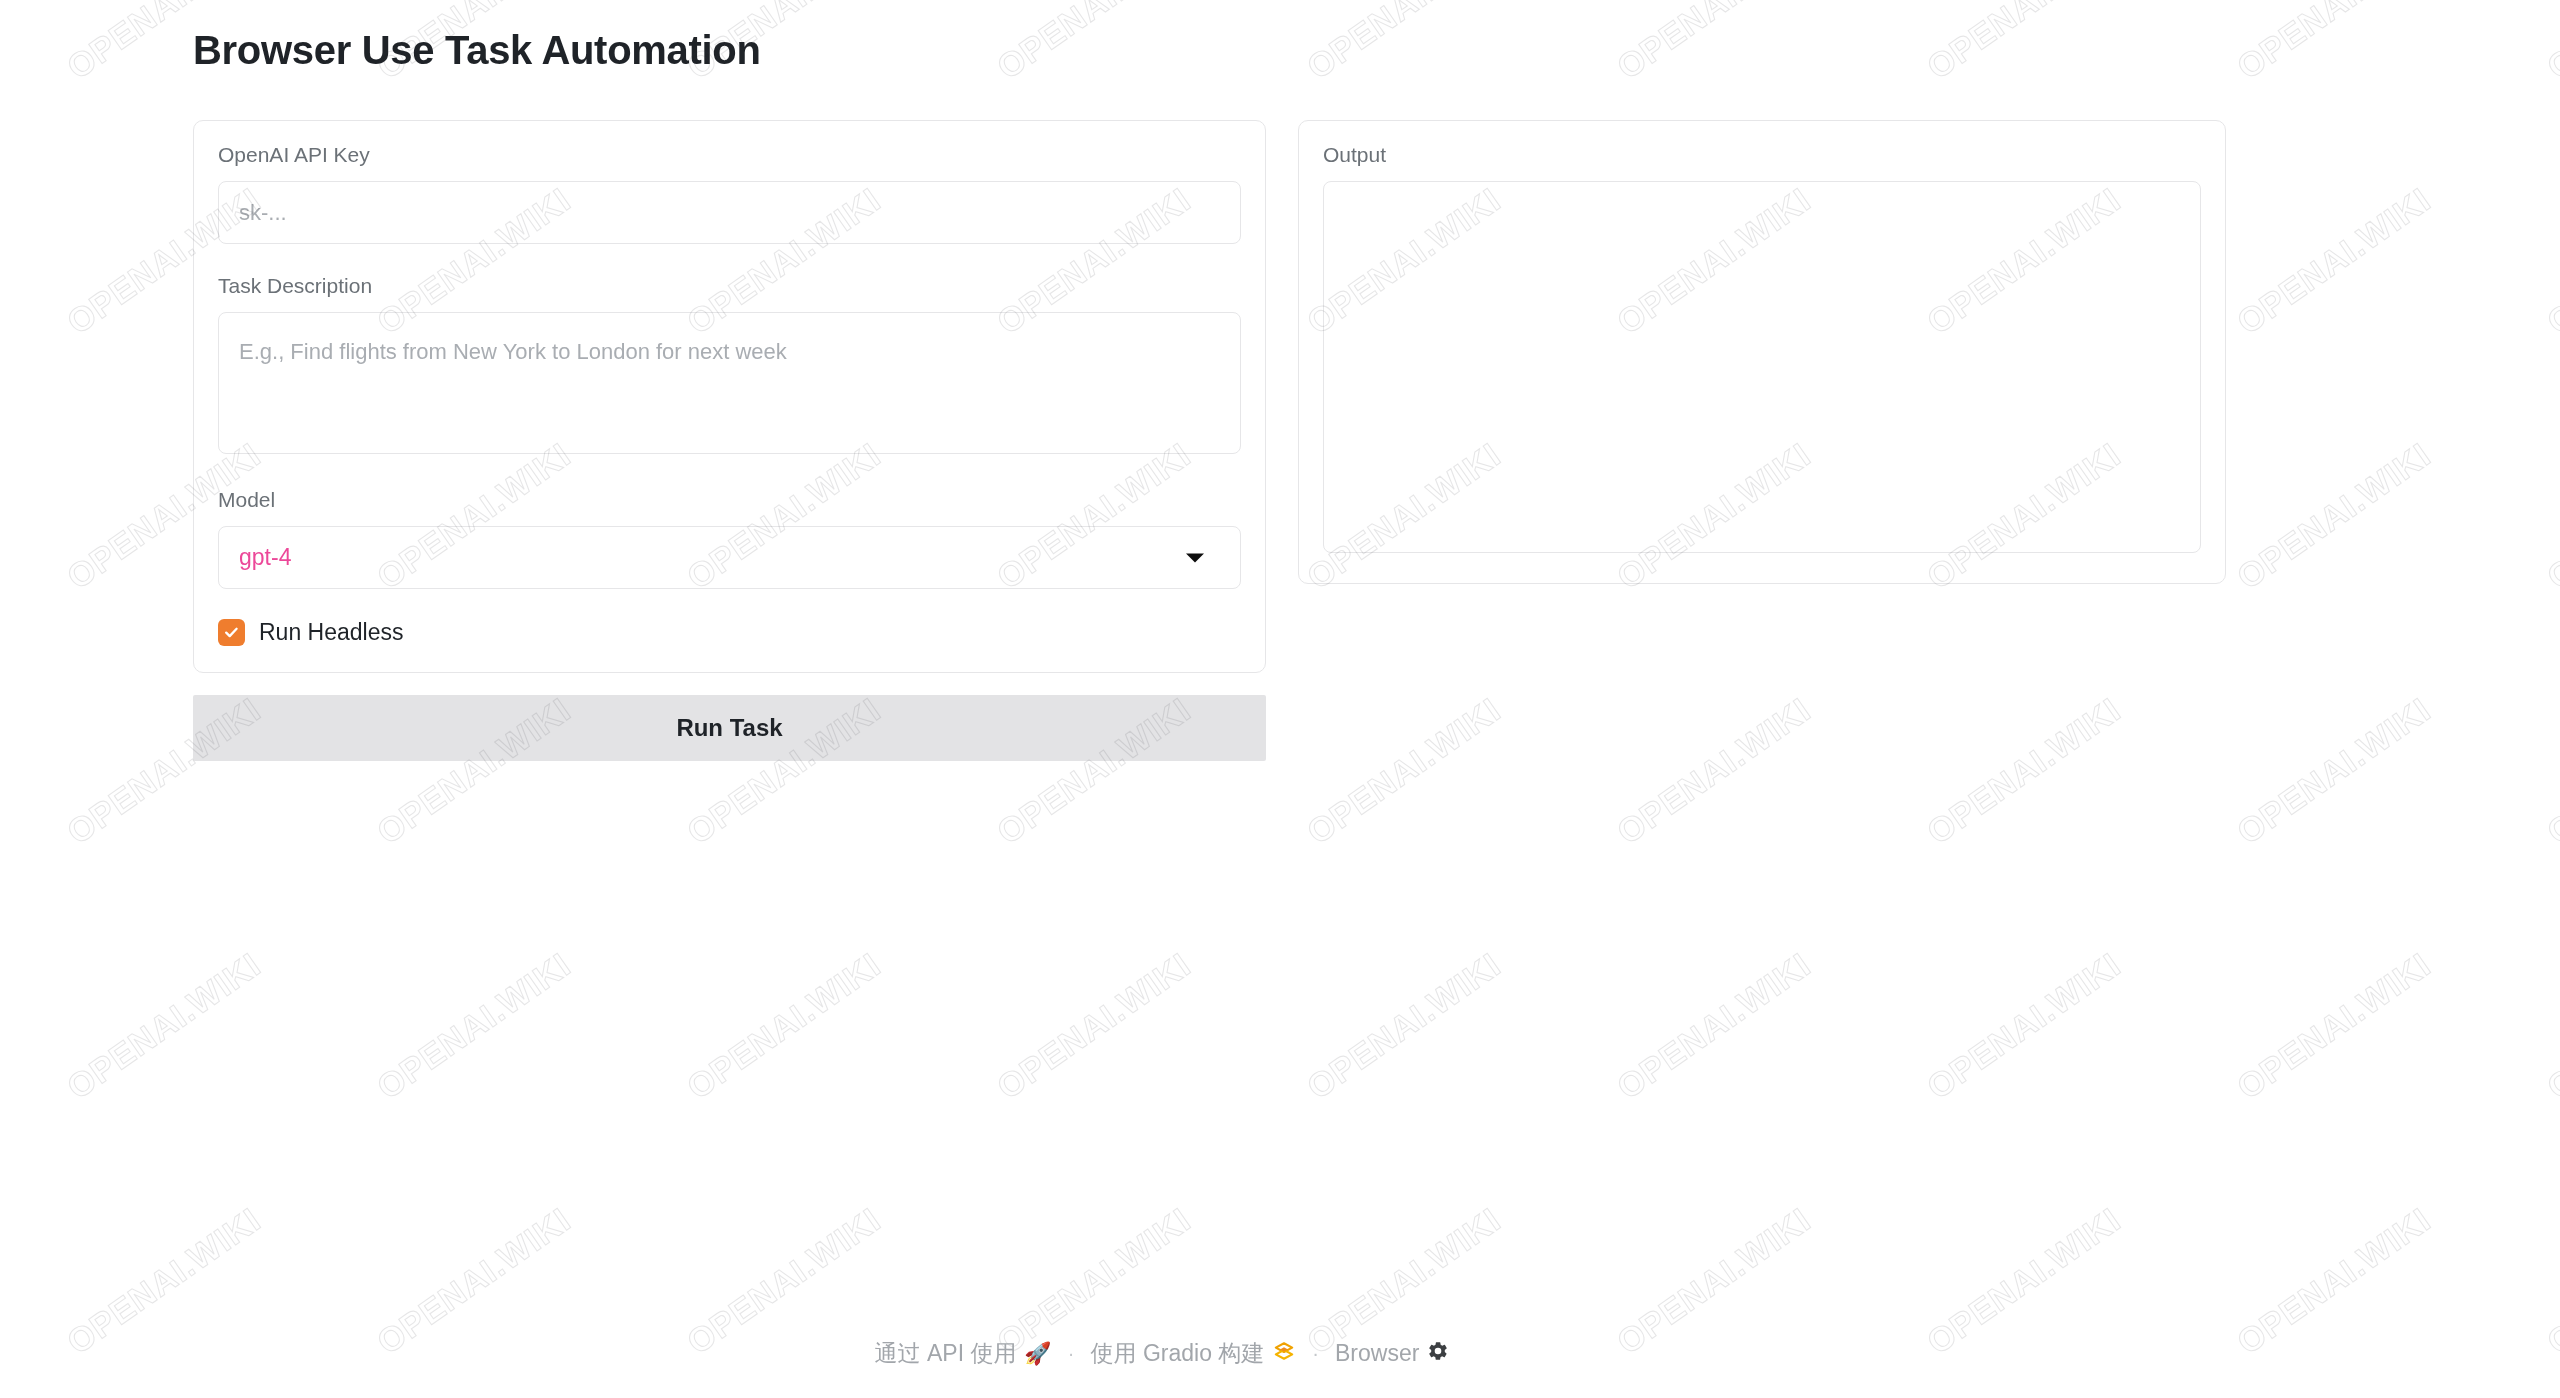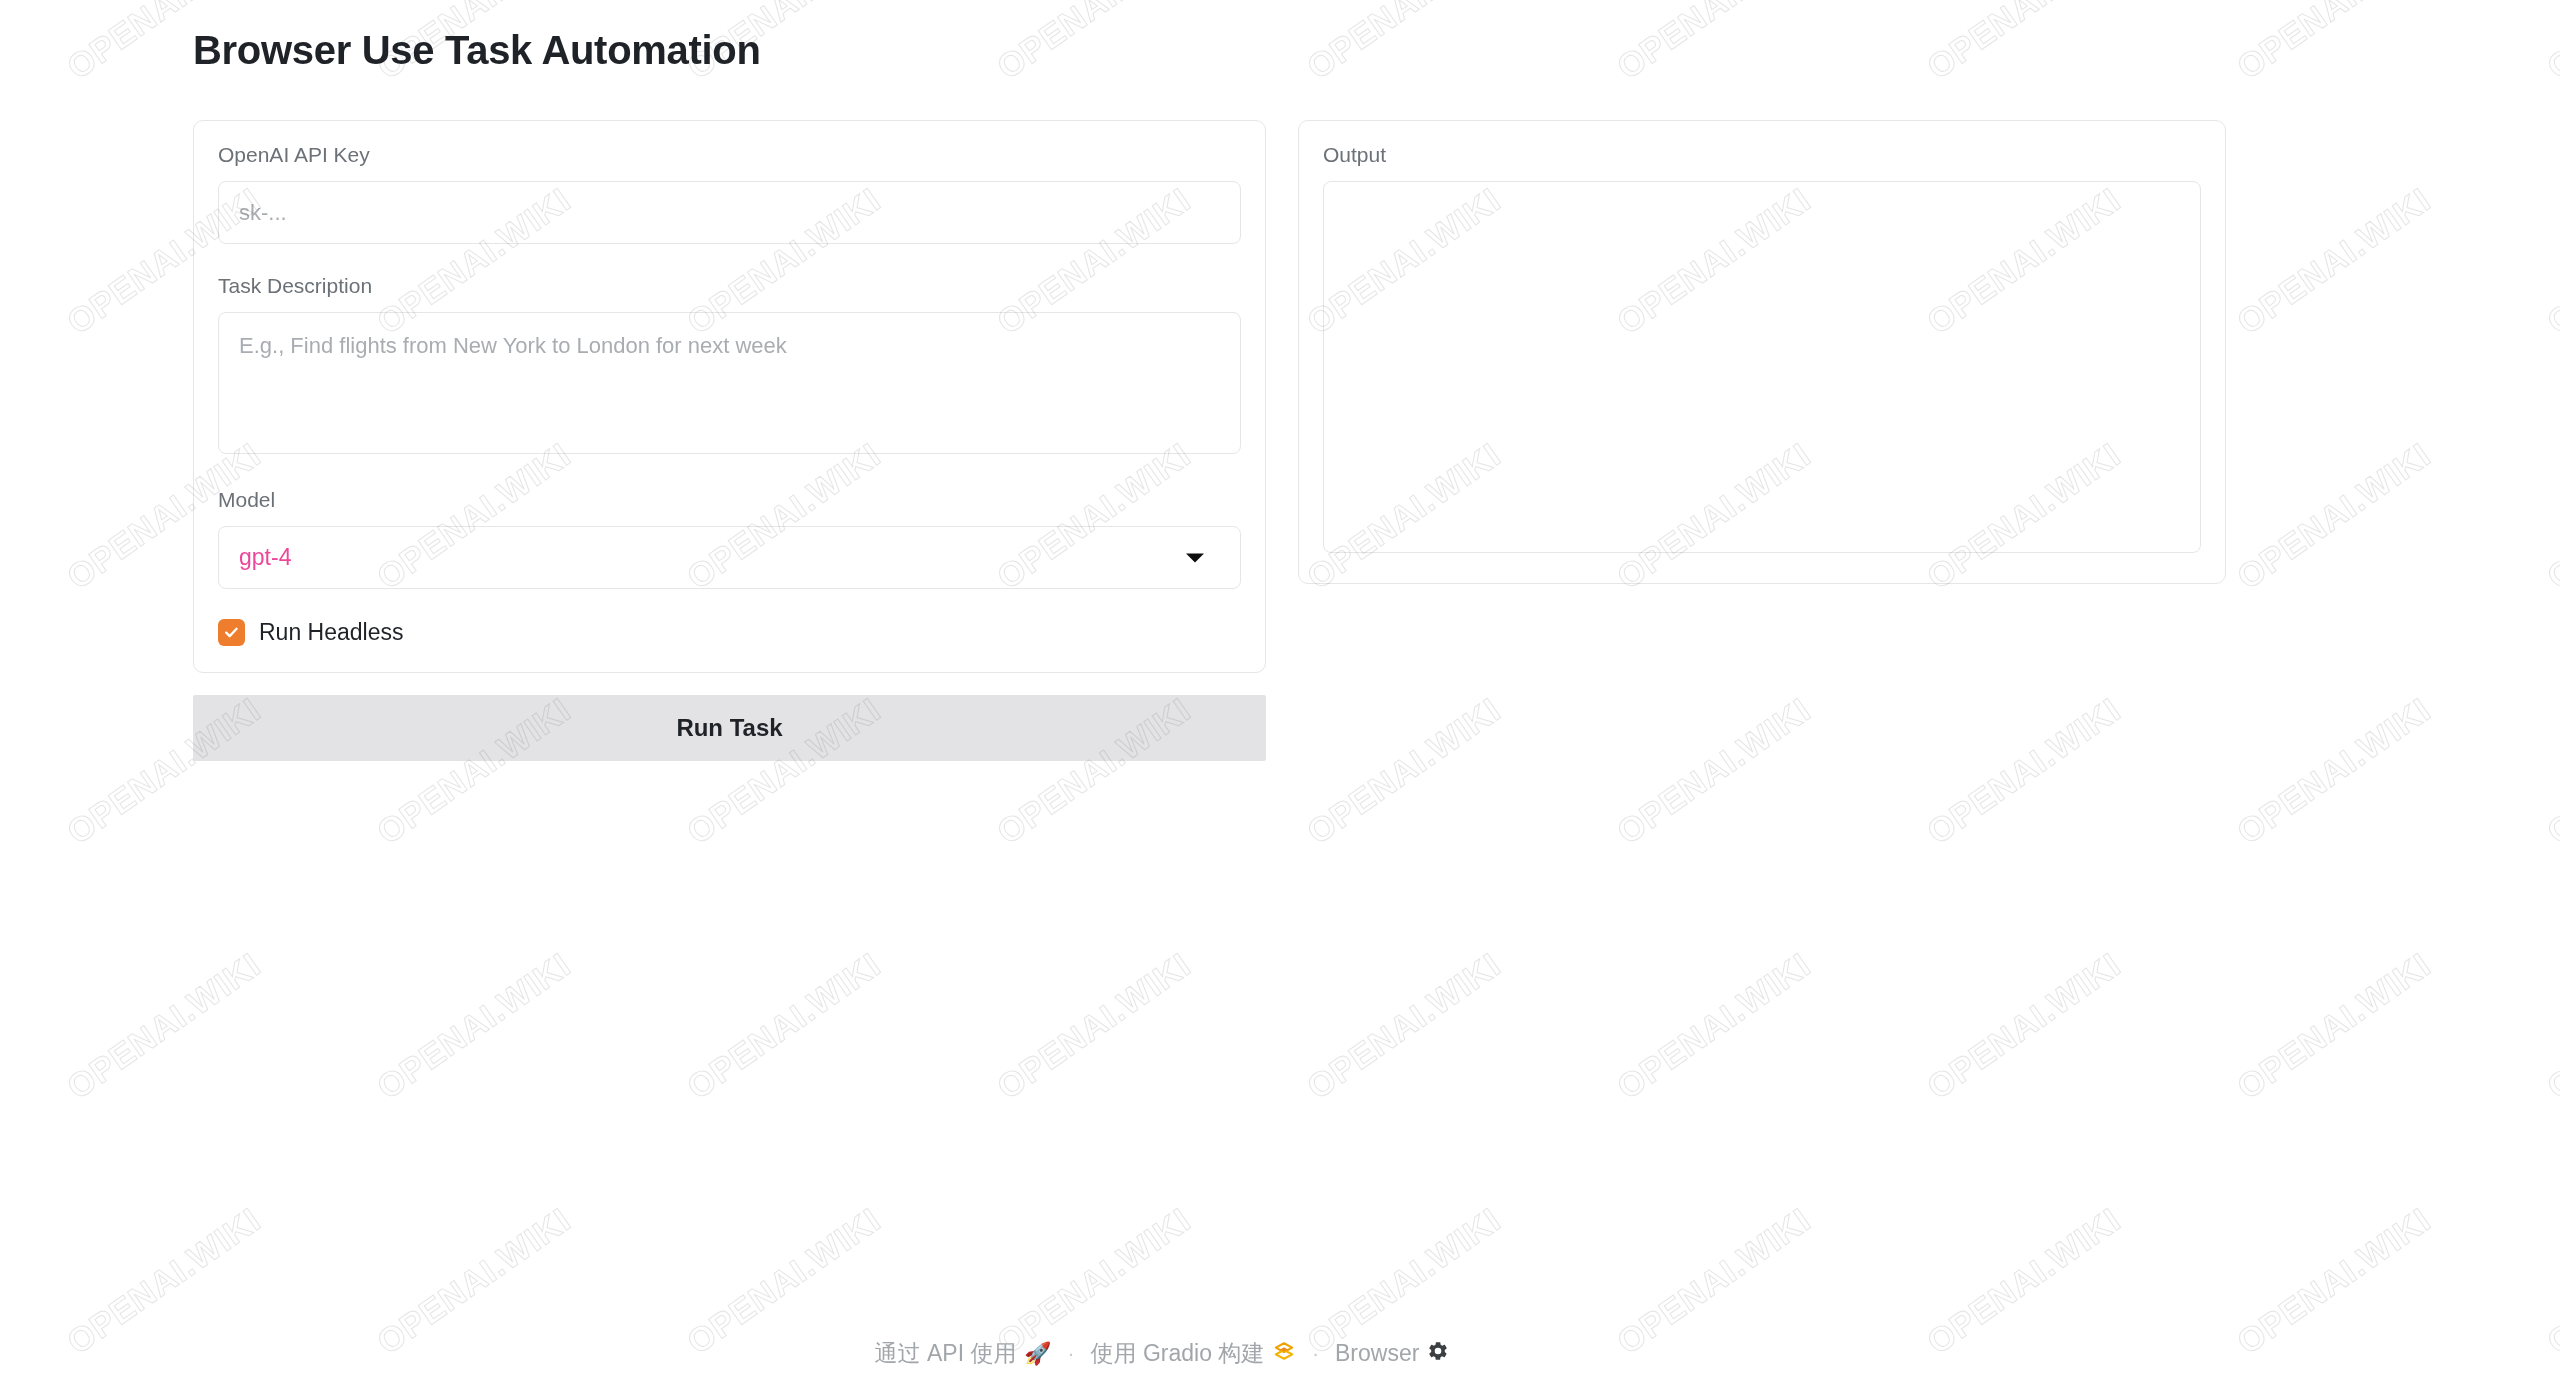--- a/index.html
+++ b/index.html
@@ -102,21 +102,21 @@
     outline: none;
   }
   .text-input::placeholder { color: #a9adb2; }
 
   .textarea-input {
     width: 100%;
     height: 142px;
     border: 1px solid #e6e6e8;
     border-radius: 8px;
     background: #ffffff;
-    padding: 18px 20px;
+    padding: 24px 20px;
     font-size: 22px;
     line-height: 1.4;
     font-family: "Liberation Sans", sans-serif;
     color: #4d7c0f;
     resize: none;
     outline: none;
   }
   .textarea-input::placeholder { color: #a9adb2; }
 
   

